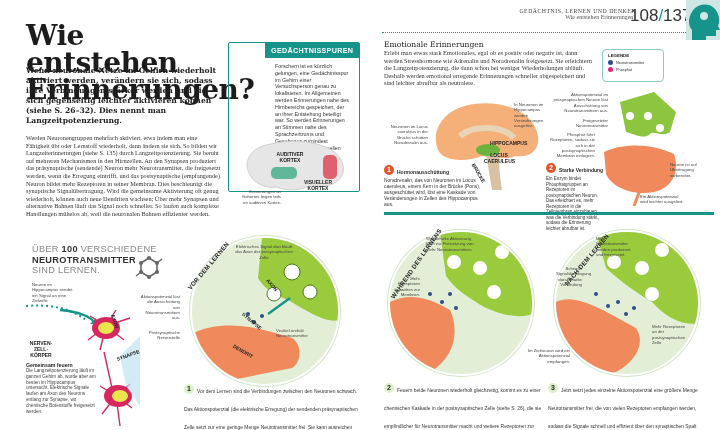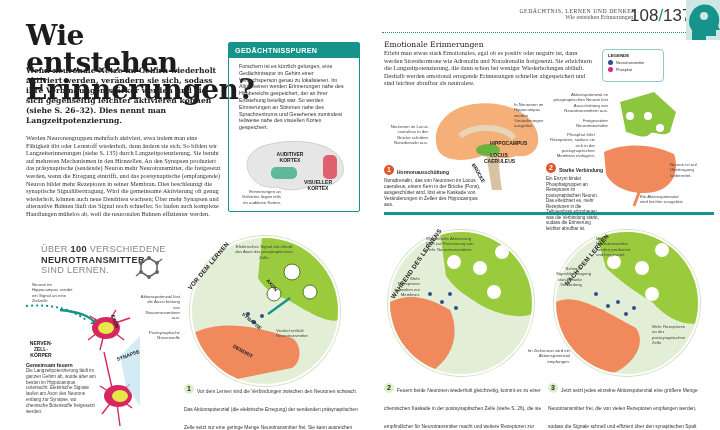--- a/index.html
+++ b/index.html
@@ -7,27 +7,27 @@
   body { position: relative; font-family: "Liberation Sans", sans-serif; color: #2a2a2a; }
   .abs { position: absolute; }
 
   
   .title { left: 26px; top: 22px; width: 200px; font-family: "DejaVu Serif", serif; font-weight: bold; font-size: 28px; line-height: 27px; color: #1c1c1c; letter-spacing: -0.5px; }
   .lead { left: 26px; top: 66px; width: 196px; font-family: "DejaVu Serif", serif; font-weight: bold; font-size: 7.6px; line-height: 10px; color: #222; }
   .h-sub { font-family: "DejaVu Serif", serif; font-weight: normal; font-size: 7.6px; color: #1c1c1c; }
   .body-serif { font-family: "Liberation Serif", serif; font-size: 6.3px; line-height: 7.6px; color: #333; }
   .stronger { left: 26px; top: 134px; width: 196px; }
 
-  .box { left: 228px; top: 42px; width: 132px; height: 170px; border: 1.5px solid #16938b; border-radius: 2px; }
+  .box { left: 228px; top: 42px; width: 132px; height: 150px; border: 1.5px solid #16938b; border-radius: 2px; padding-left: 36px; }
   .box-head { background: #16938b; color: #fff; font-weight: bold; font-size: 7.2px; padding: 3px 6px; letter-spacing: 0.3px; height: 15px; }
   .box-text { padding: 5px 10px; font-size: 5.3px; line-height: 6.8px; color: #333; }
   .small { font-size: 4.3px; line-height: 5.3px; color: #444; }
   .lbl-bold { font-size: 5px; font-weight: bold; color: #222; line-height: 6px; }
 
-  .nt-head { left: 41px; top: 244px; width: 140px; font-size: 9.2px; line-height: 10.5px; color: #888; letter-spacing: 0.3px; }
+  .nt-head { left: 32px; top: 244px; width: 140px; font-size: 9.2px; line-height: 10.5px; color: #888; letter-spacing: 0.3px; }
   .nt-head b { color: #333; }
 
   
   .hdr-right { right: 84px; top: 8px; text-align: right; font-family: "Liberation Serif", serif; }
   .hdr-sec { font-size: 5.8px; color: #444; letter-spacing: 0.5px; }
   .hdr-topic { font-size: 6px; color: #555; }
   .page-num { left: 630px; top: 6px; font-size: 17px; color: #333; font-family: "Liberation Sans", sans-serif; }
   .page-num .sep { color: #16938b; }
   .dotline { left: 382px; top: 32px; width: 304px; border-top: 1.5px dotted #16938b; }
   .head-icon { left: 686px; top: 0; width: 34px; height: 40px; background: #cfe7e4; }

